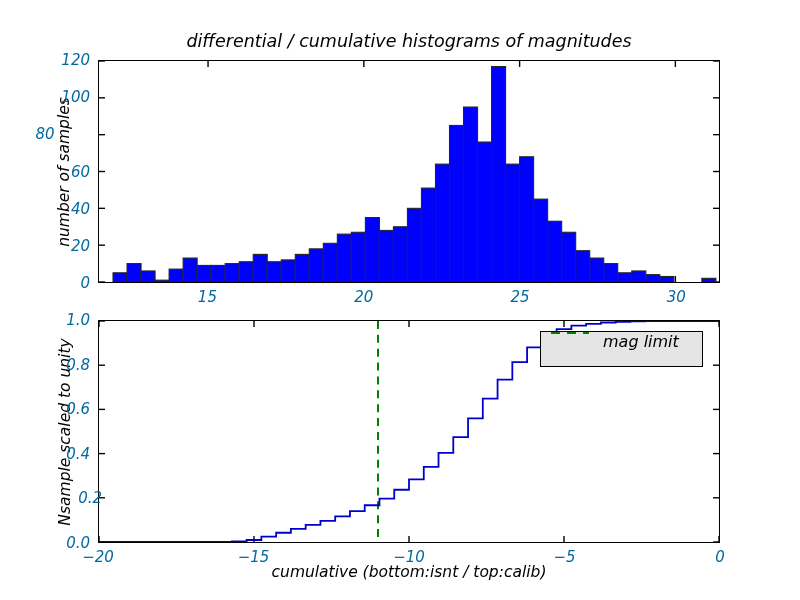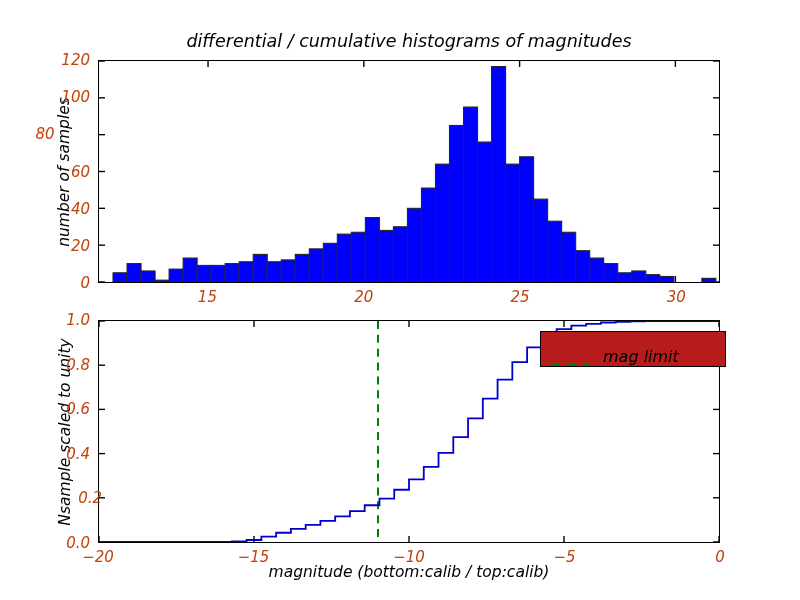--- a/index.html
+++ b/index.html
@@ -87,41 +87,41 @@
     top: 563px;
     width: 622px;
     text-align: center;
     font-size: 15.5px;
     color: #000000;
     white-space: nowrap;
   }
   .tick-label {
     position: absolute;
     font-size: 15px;
-    color: #c2410c;
+    color: #0369a1;
     white-space: nowrap;
   }
   .tick-label.ytick {
     text-align: right;
     transform: translateY(-50%);
   }
   .tick-label.xtick {
     transform: translateX(-50%);
   }
   #legend-box {
     position: absolute;
     left: 540px;
     top: 331px;
-    width: 186px;
+    width: 163px;
     height: 36px;
     box-sizing: border-box;
     border: 1.4px solid #000000;
-    background: #b91c1c;
+    background: #e5e5e5;
     display: flex;
-    align-items: flex-end;
+    align-items: flex-start;
     padding-left: 10px;
   }
   #legend-swatch {
     width: 38px;
     height: 2px;
     flex: none;
     margin-right: 14px;
   }
   #legend-label {
     font-size: 16px;
@@ -258,21 +258,21 @@
       <div class="tick-label xtick" style="left: 564.5px; top: 548px;">−5</div>
       <div class="tick-label xtick" style="left: 720px; top: 548px;">0</div>
       <div class="tick-label ytick" style="left: 0px; width: 90px; top: 543px;">0.0</div>
       <div class="tick-label ytick" style="left: 12px; width: 90px; top: 498.4px;">0.2</div>
       <div class="tick-label ytick" style="left: 0px; width: 90px; top: 453.8px;">0.4</div>
       <div class="tick-label ytick" style="left: 0px; width: 90px; top: 409.2px;">0.6</div>
       <div class="tick-label ytick" style="left: 0px; width: 90px; top: 364.6px;">0.8</div>
       <div class="tick-label ytick" style="left: 0px; width: 90px; top: 320px;">1.0</div>
     </div>
 
-  <div class="xlabel">magnitude (bottom:calib / top:calib)</div>
+  <div class="xlabel">cumulative (bottom:isnt / top:calib)</div>
 
   <div id="legend-box">
     <svg id="legend-swatch" viewBox="0 0 38 2" preserveAspectRatio="none">
         <line x1="0" y1="1" x2="38" y2="1" stroke="#008000" stroke-width="2" stroke-dasharray="9,7"></line>
       </svg>
     <span id="legend-label">mag limit</span>
   </div>
 
 </div>
 

